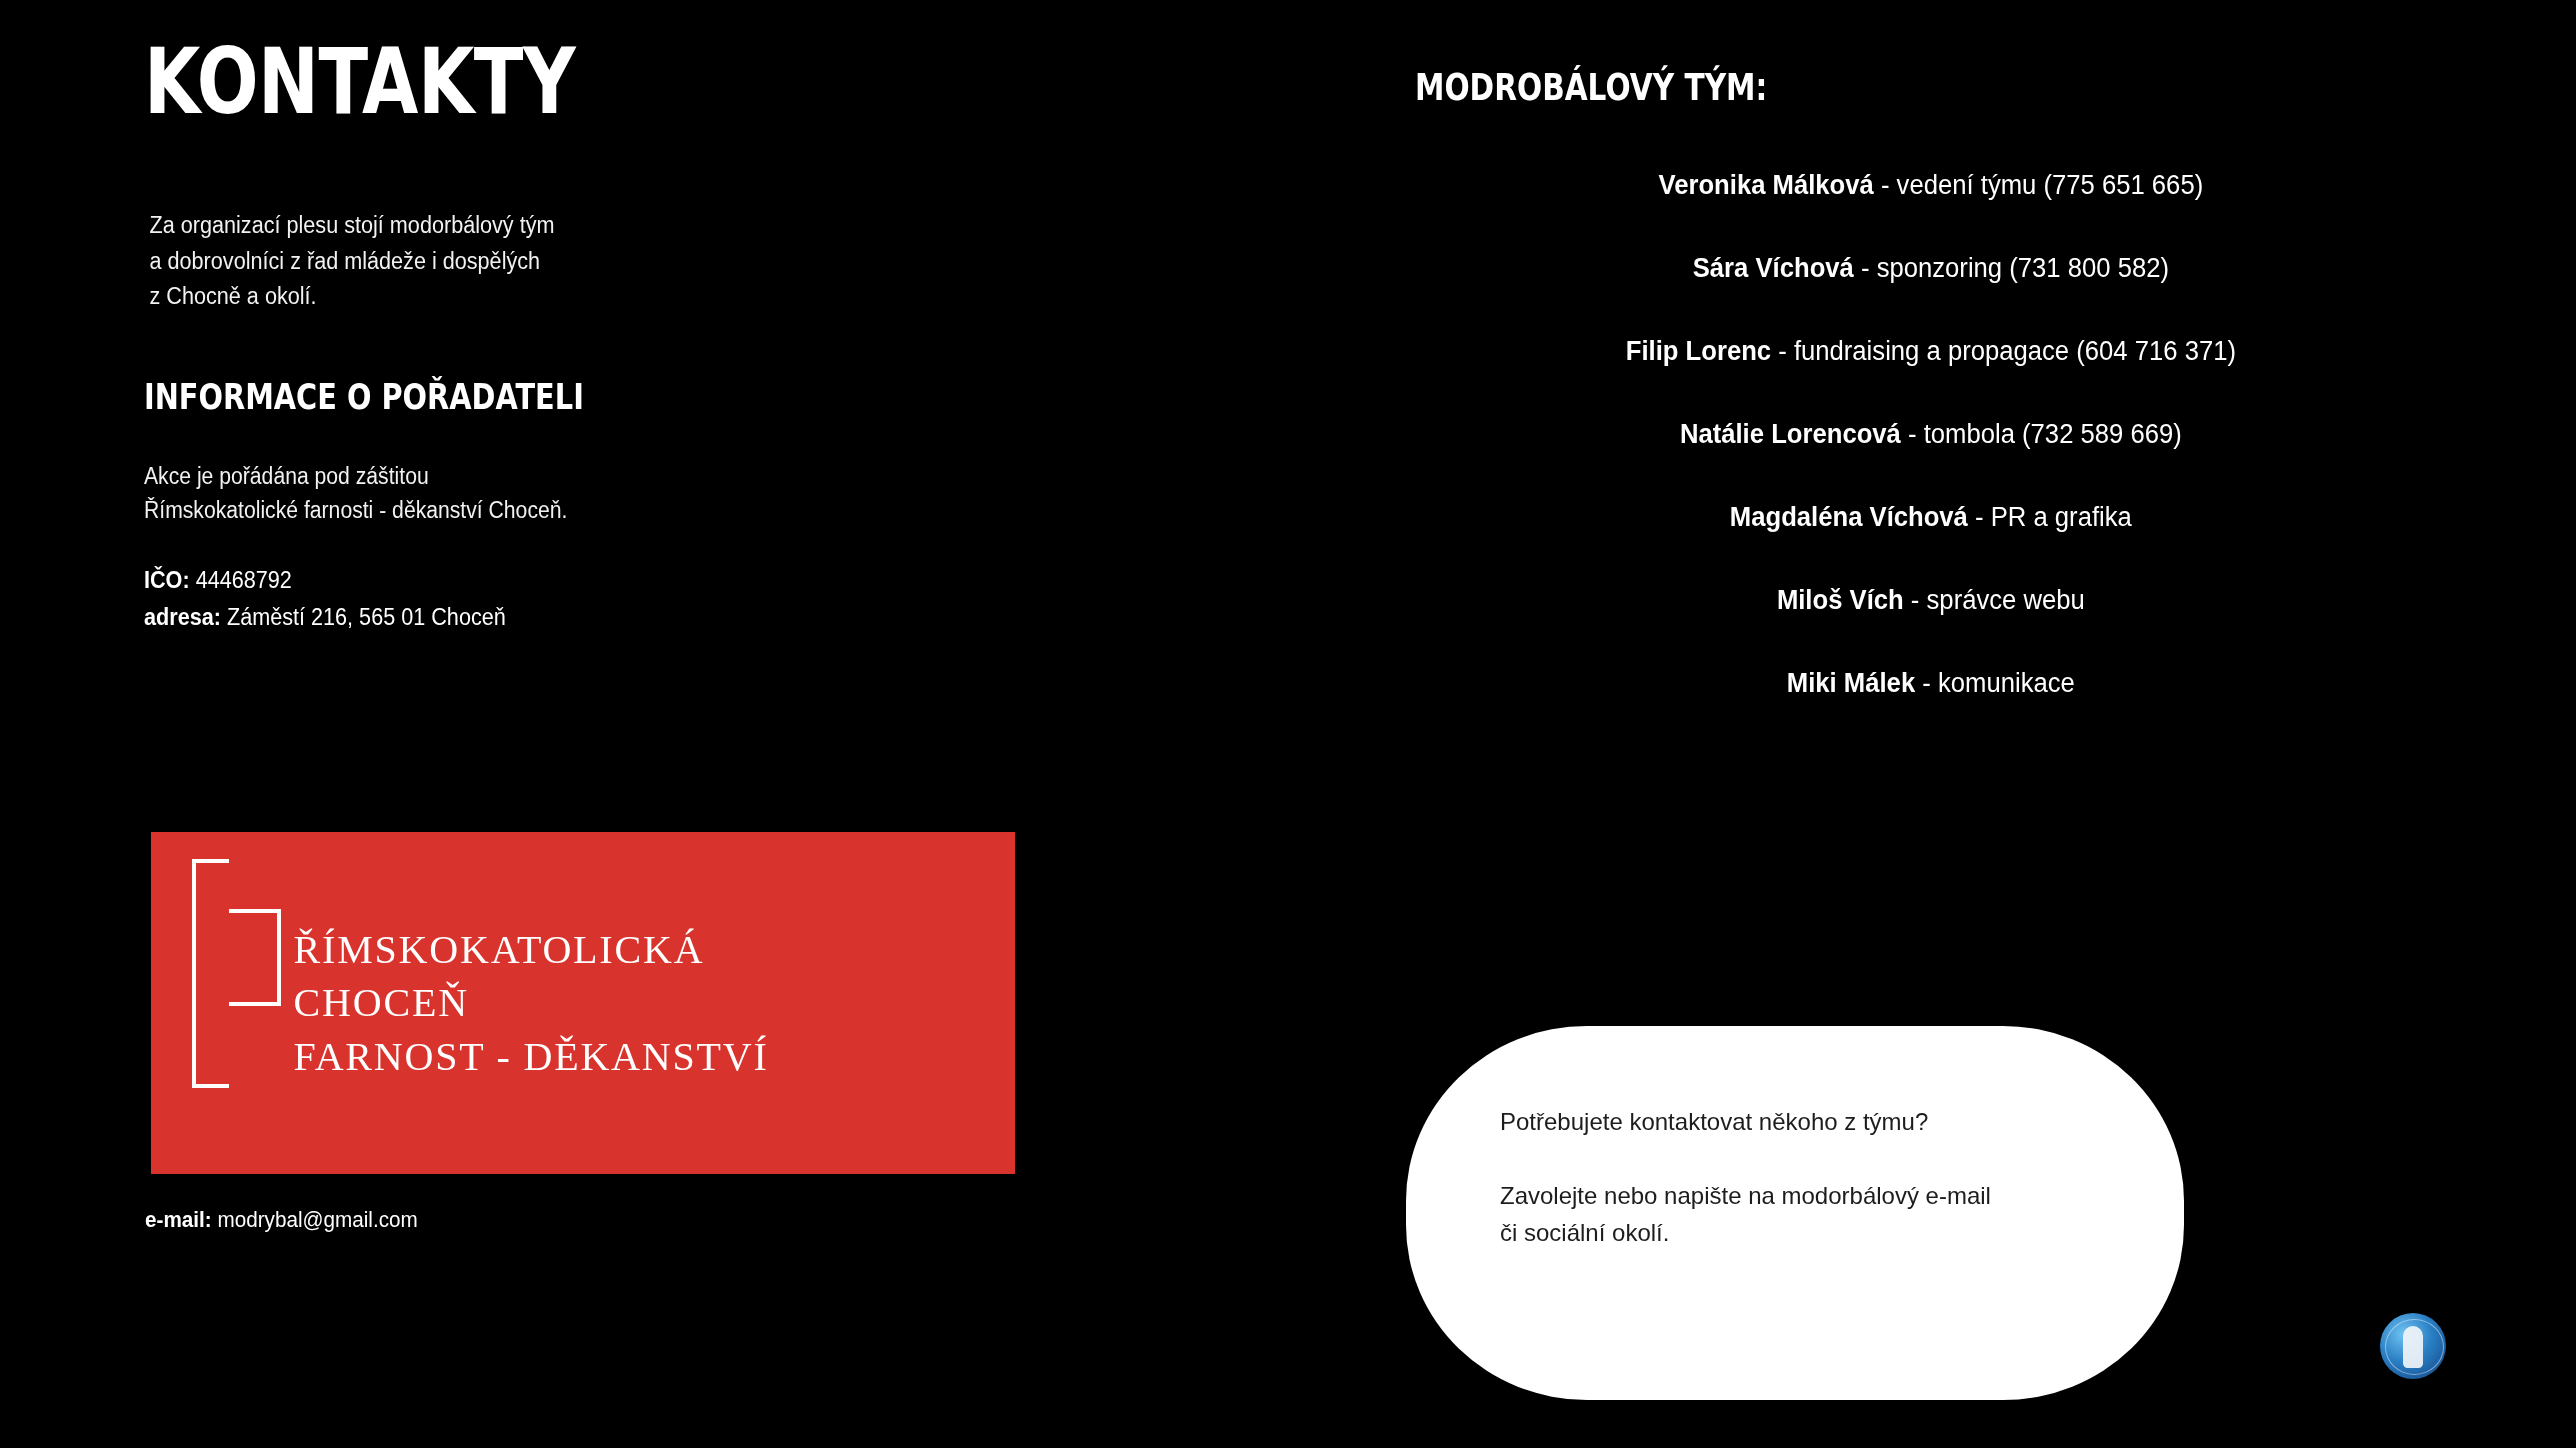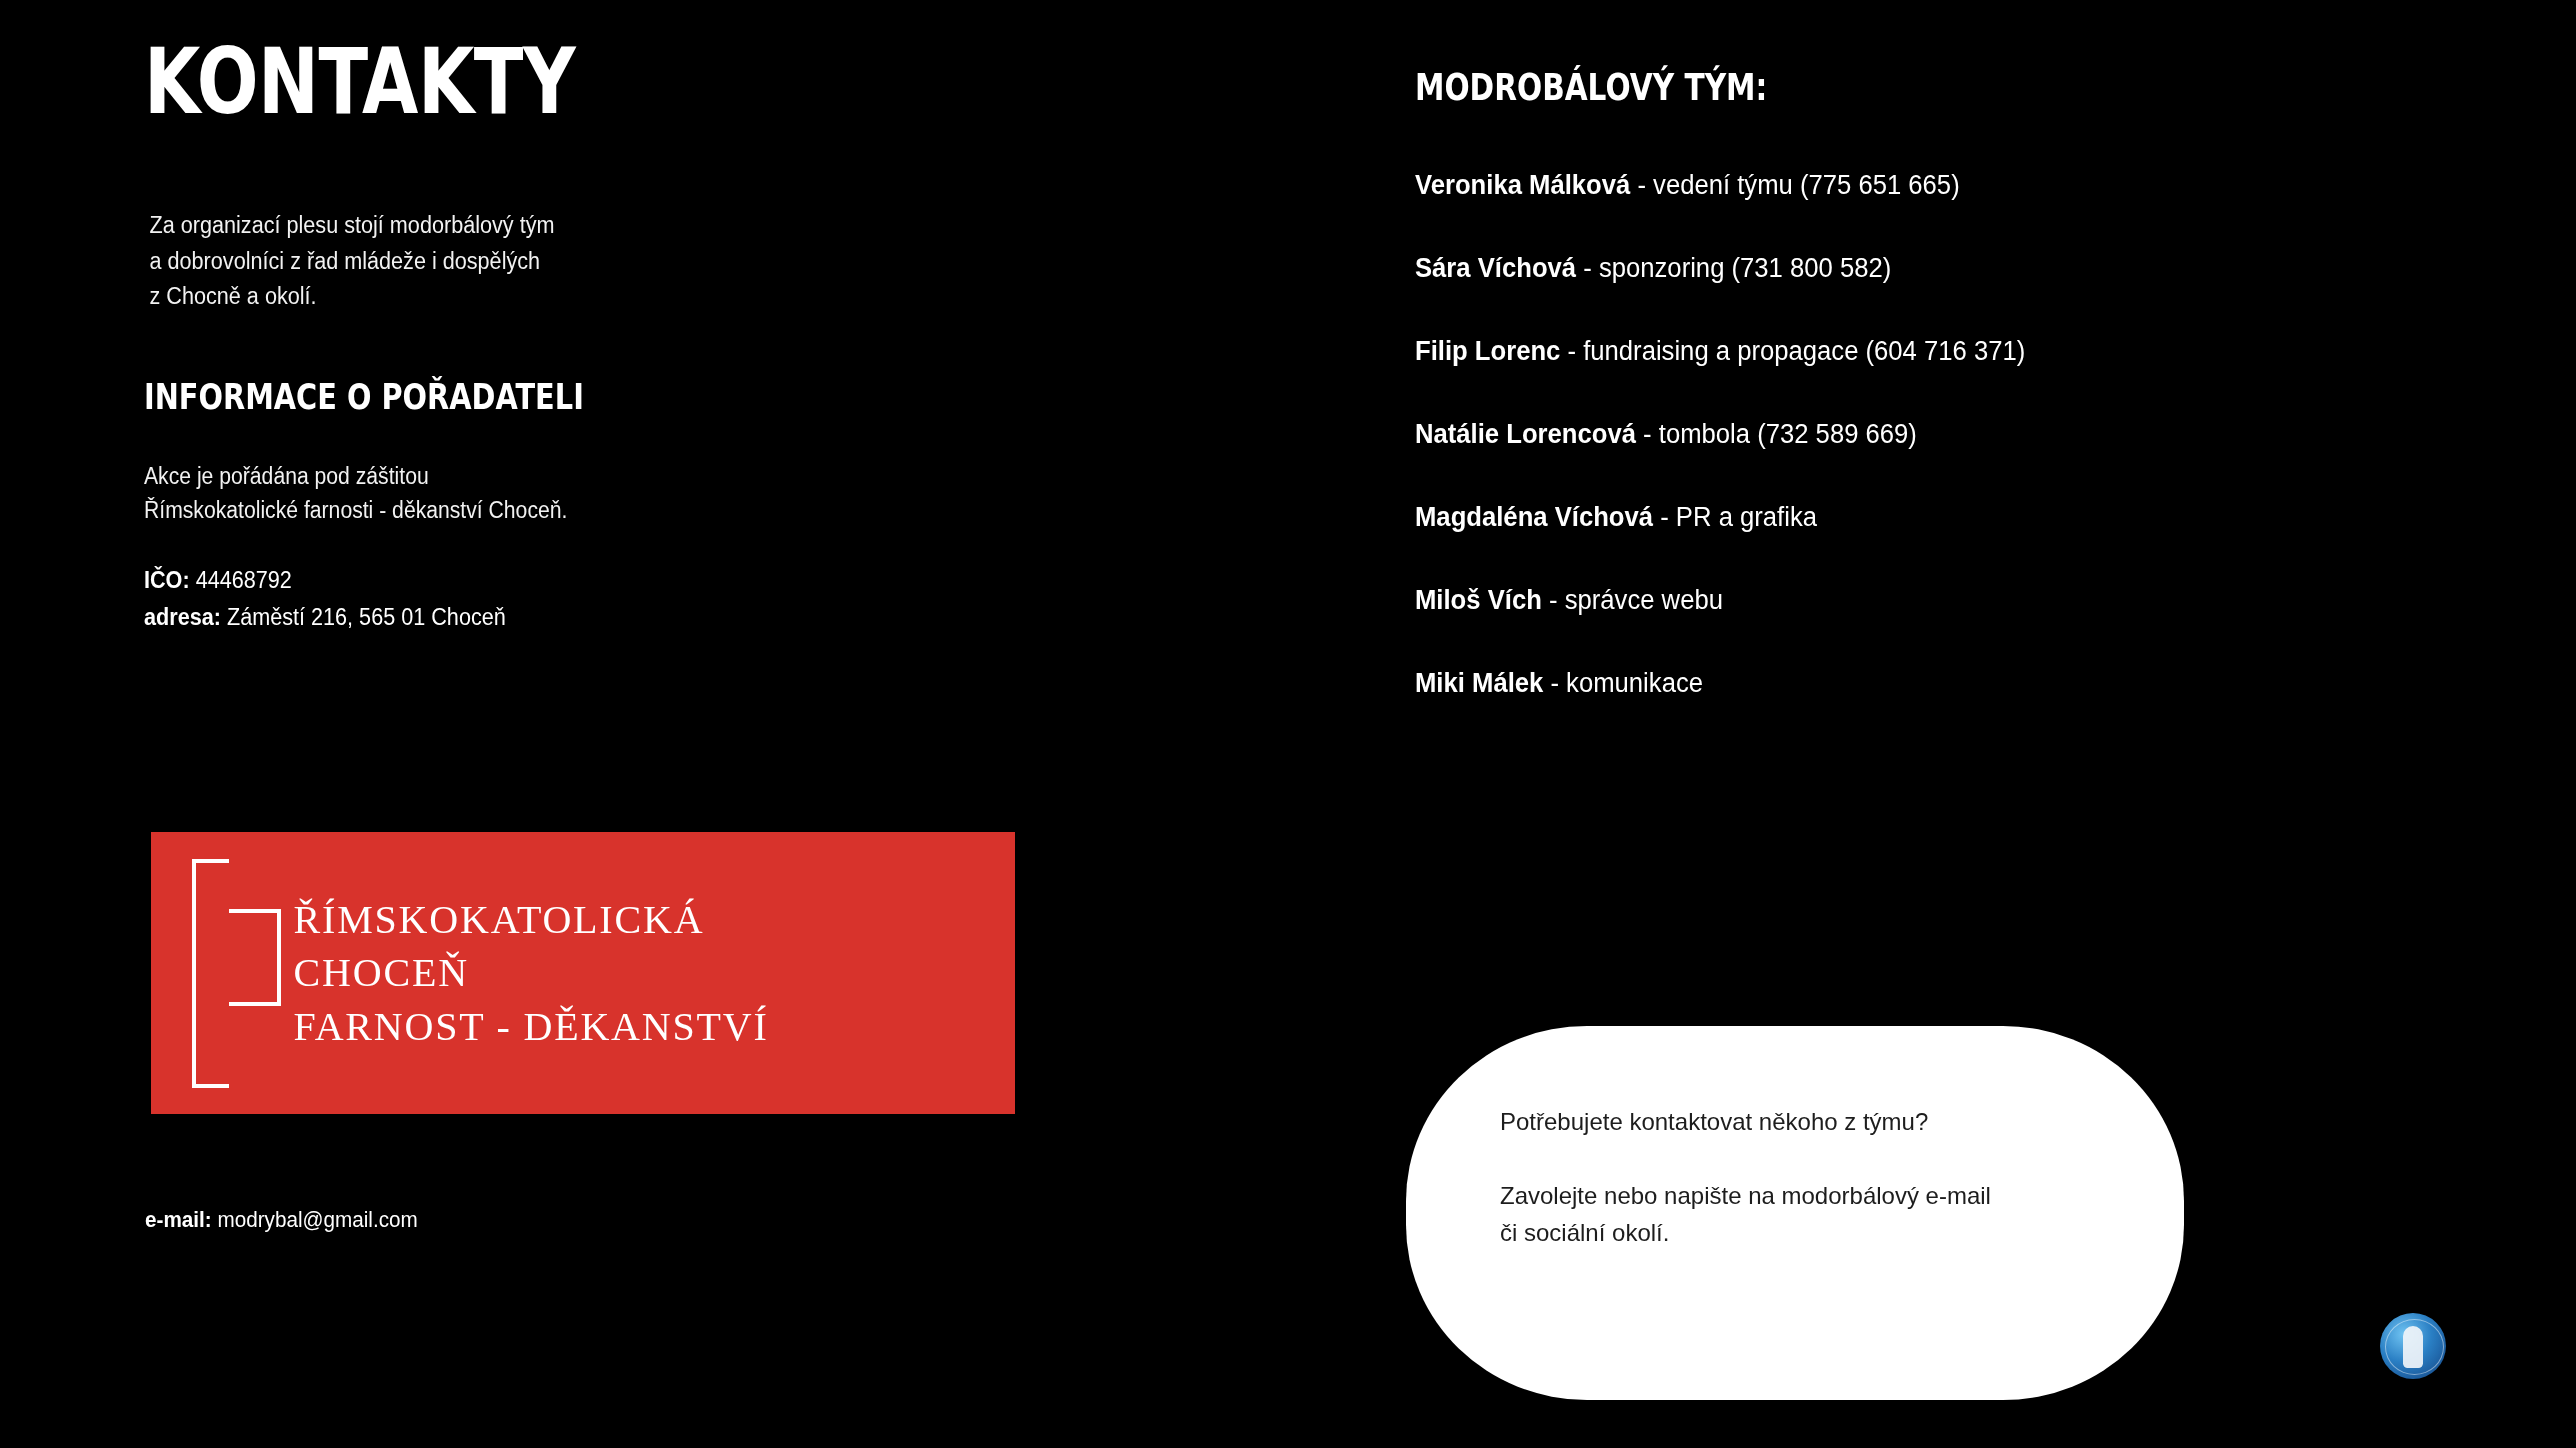--- a/index.html
+++ b/index.html
@@ -80,21 +80,21 @@
   .ident-block .lbl {
     font-weight: 700;
   }
 
   
   .parish-banner {
     position: absolute;
     left: 151px;
     top: 832px;
     width: 864px;
-    height: 282px;
+    height: 342px;
     background: #d8332c;
     display: flex;
     align-items: center;
   }
   .parish-cross {
     position: relative;
     width: 139px;
     height: 100%;
     flex: 0 0 139px;
   }
@@ -164,20 +164,21 @@
     font-family: "DejaVu Sans", sans-serif;
     font-weight: 700;
     font-size: 37px;
     transform: scaleX(0.80);
     transform-origin: left top;
     margin: 0;
     color: #ffffff;
   }
   .team-list {
     margin-top: 63px;
+    text-align: center;
   }
   .team-member {
     font-size: 27px;
     line-height: 1.0;
     margin-bottom: 56px;
     color: #ffffff;
     transform: scaleX(0.95);
     transform-origin: left top;
     white-space: nowrap;
   }

